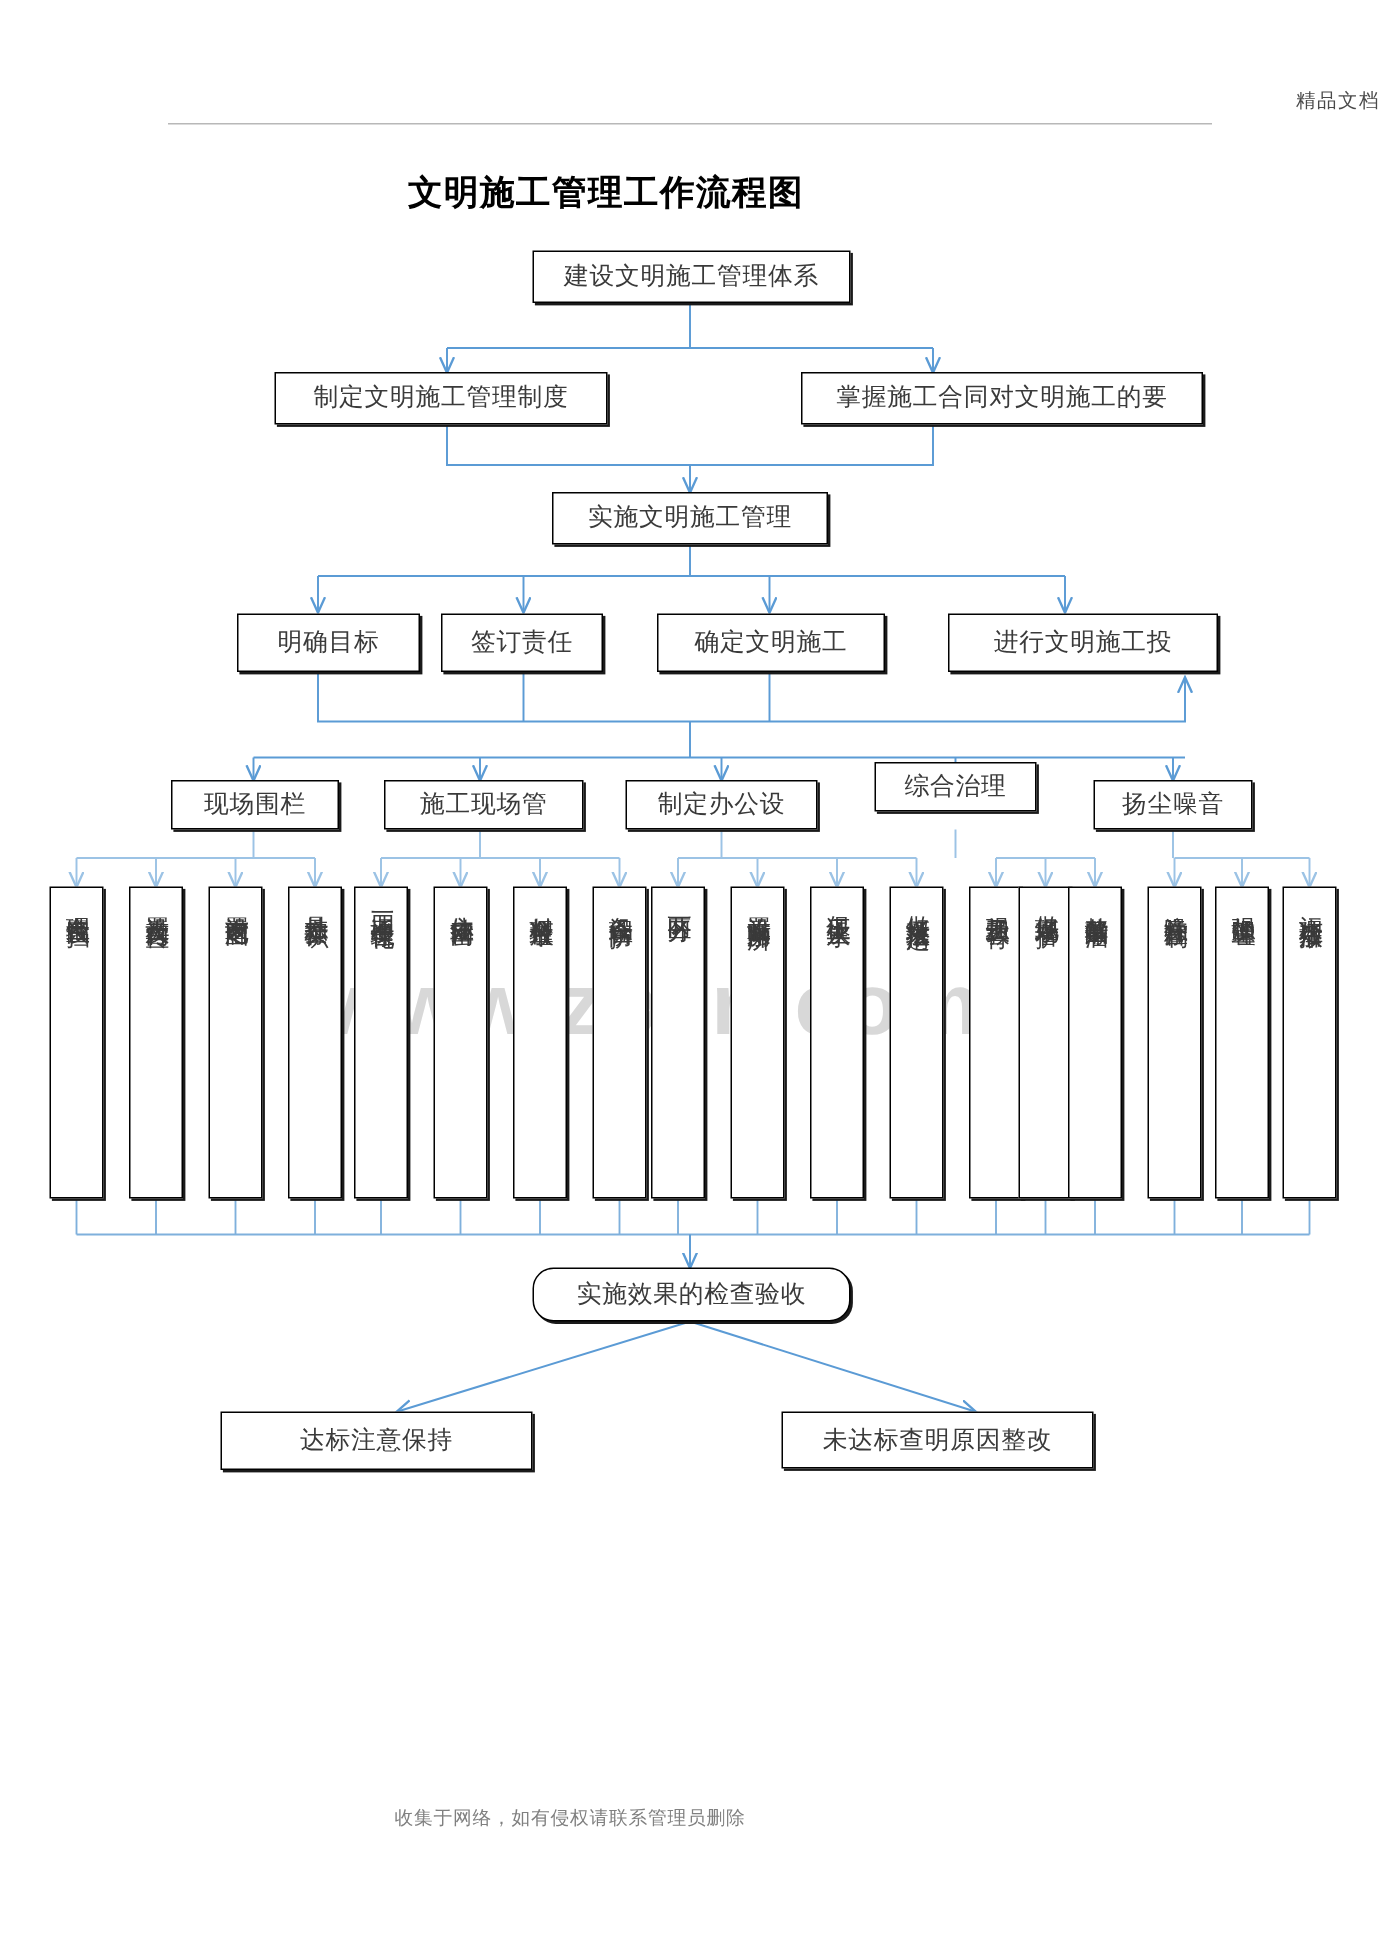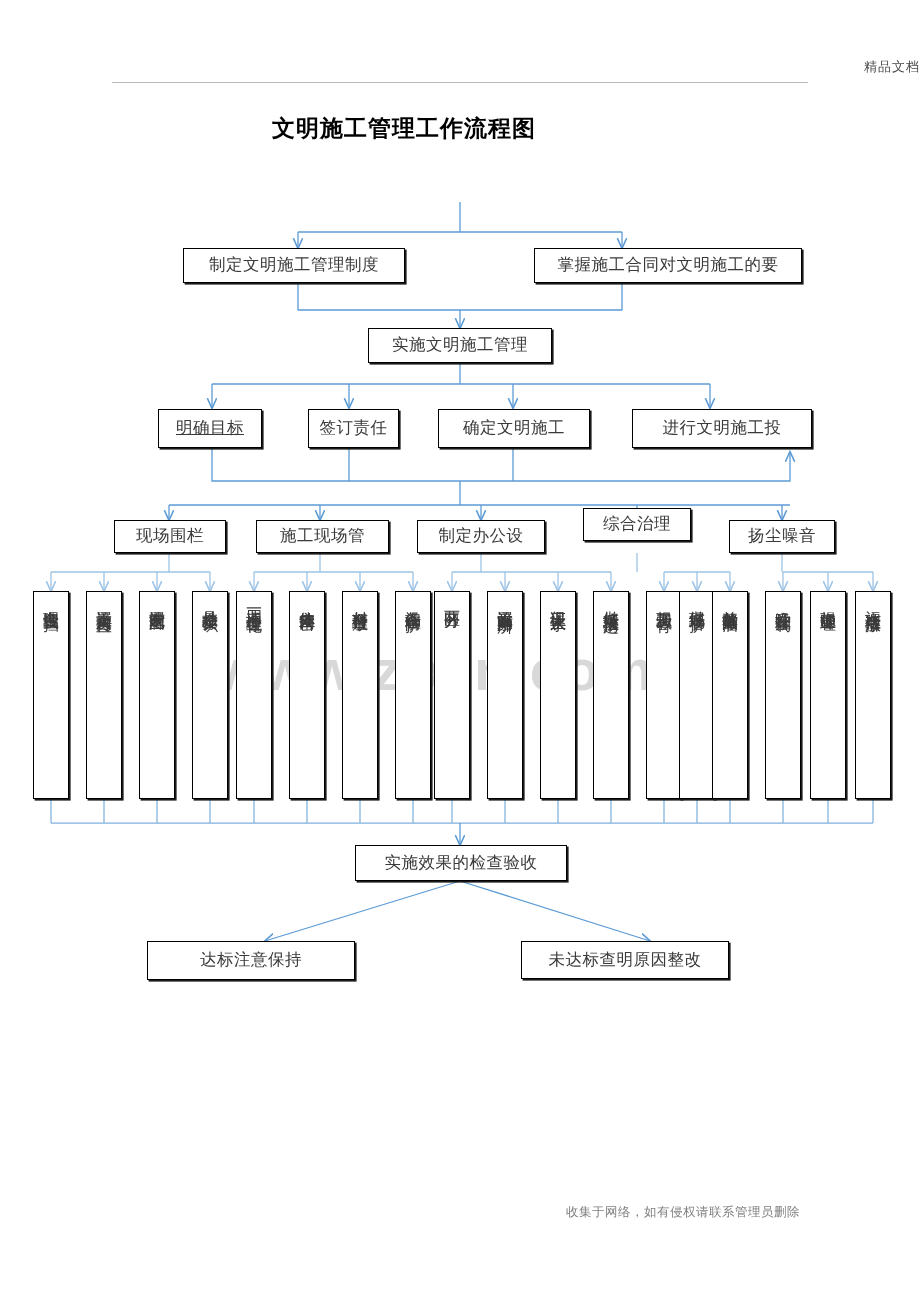--- a/index.html
+++ b/index.html
@@ -24,23 +24,22 @@
   }
 
   .doc-title{
     position:absolute;left:0;top:113px;width:808px;
     text-align:center;font-size:23px;font-weight:bold;color:#000;
     letter-spacing:1px;
   }
 
   .footer-text{
     position:absolute;left:0;top:1204px;width:760px;
-    text-align:right;font-size:12.5px;color:#808080;
+    text-align:center;font-size:12.5px;color:#808080;
     letter-spacing:.5px;
-    margin-left:40px;
   }
 
   
   .watermark{
     position:absolute;left:150px;top:636px;width:660px;
     text-align:center;
     font-size:58px;font-weight:bold;
     color:#d8d8d8;
     letter-spacing:2px;
     z-index:1;
@@ -191,36 +190,39 @@
       <path d="M51,823 L873,823"></path>
     </g>
     <g fill="none" stroke="#5b9bd5" stroke-width="1.3">
       <path d="M460,823 L460,845" marker-end="url(#ar)"></path>
 
       <path d="M460,881 L265,941" marker-end="url(#ar)"></path>
       <path d="M460,881 L650,941" marker-end="url(#ar)"></path>
     </g>
   </svg>
 
+  <div class="node" style="left:355px;top:167px;width:212px;height:35px;">
+    <span>建设文明施工管理体系</span>
+  </div>
 
   <div class="node" style="left:183px;top:248px;width:222px;height:35px;">
     <span>制定文明施工管理制度</span>
   </div>
   <div class="node" style="left:534px;top:248px;width:268px;height:35px;">
     <span>掌握施工合同对文明施工的要</span>
   </div>
 
   <div class="node" style="left:368px;top:328px;width:184px;height:35px;">
     <span>实施文明施工管理</span>
   </div>
 
-  <div class="node" style="left:158px;top:409px;width:104px;height:39px;text-decoration:underline;">
+  <div class="node" style="left:158px;top:409px;width:122px;height:39px;">
     <span>明确目标</span>
   </div>
-  <div class="node" style="left:294px;top:409px;width:91px;height:39px;margin-left:14px;">
+  <div class="node" style="left:294px;top:409px;width:108px;height:39px;">
     <span>签订责任</span>
   </div>
   <div class="node" style="left:438px;top:409px;width:152px;height:39px;">
     <span>确定文明施工</span>
   </div>
   <div class="node" style="left:632px;top:409px;width:180px;height:39px;">
     <span>进行文明施工投</span>
   </div>
 
   <div class="node" style="left:114px;top:520px;width:112px;height:33px;">
@@ -287,21 +289,21 @@
   <div class="node v" style="left:765px;top:591px;width:36px;height:208px;">
     <span>注意噪音控制</span>
   </div>
   <div class="node v" style="left:810px;top:591px;width:36px;height:208px;">
     <span>加强尘噪管理</span>
   </div>
   <div class="node v" style="left:855px;top:591px;width:36px;height:208px;">
     <span>污水处理后排放</span>
   </div>
 
-  <div class="node" style="left:355px;top:845px;width:212px;height:36px;">
+  <div class="node" style="left:355px;top:845px;width:212px;height:36px;border-radius:14px;">
     <span>实施效果的检查验收</span>
   </div>
 
   <div class="node" style="left:147px;top:941px;width:208px;height:39px;">
     <span>达标注意保持</span>
   </div>
   <div class="node" style="left:521px;top:941px;width:208px;height:38px;">
     <span>未达标查明原因整改</span>
   </div>
 

